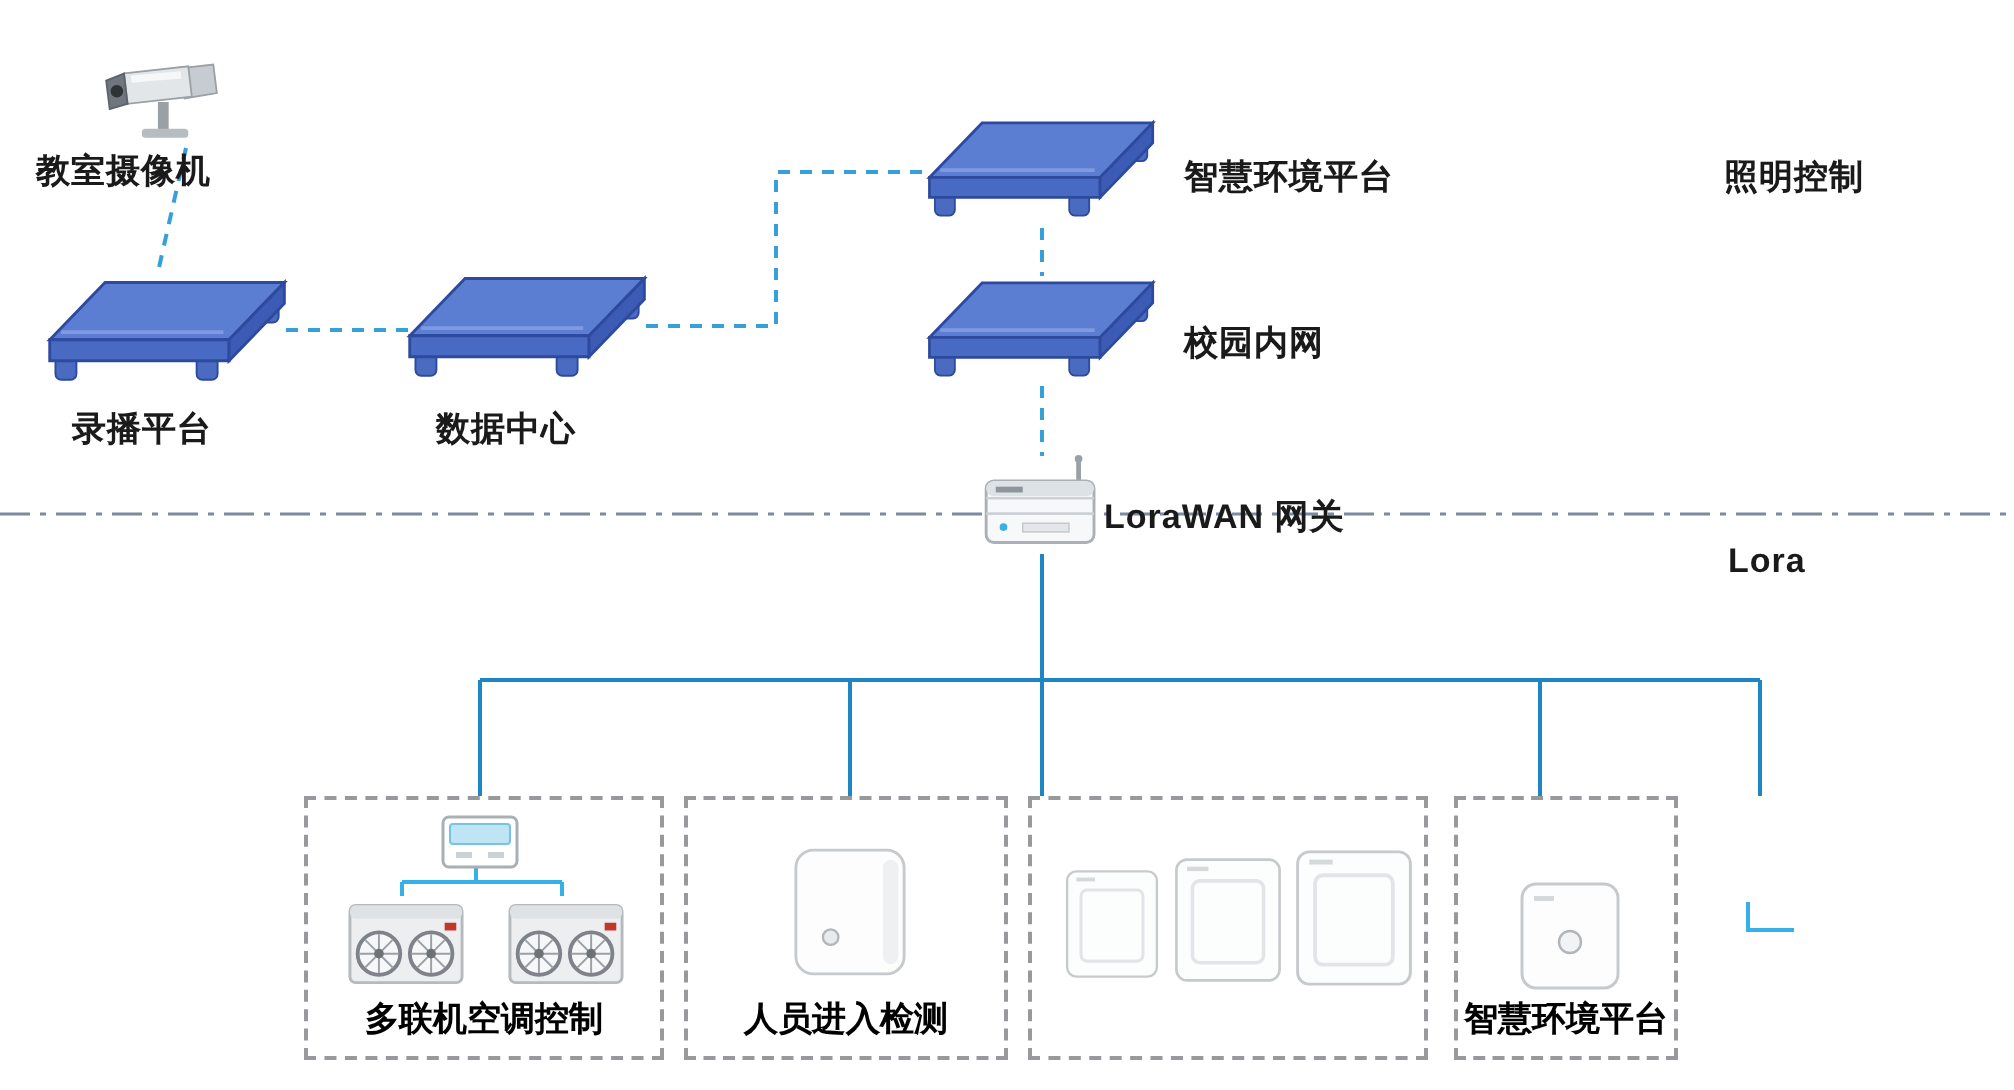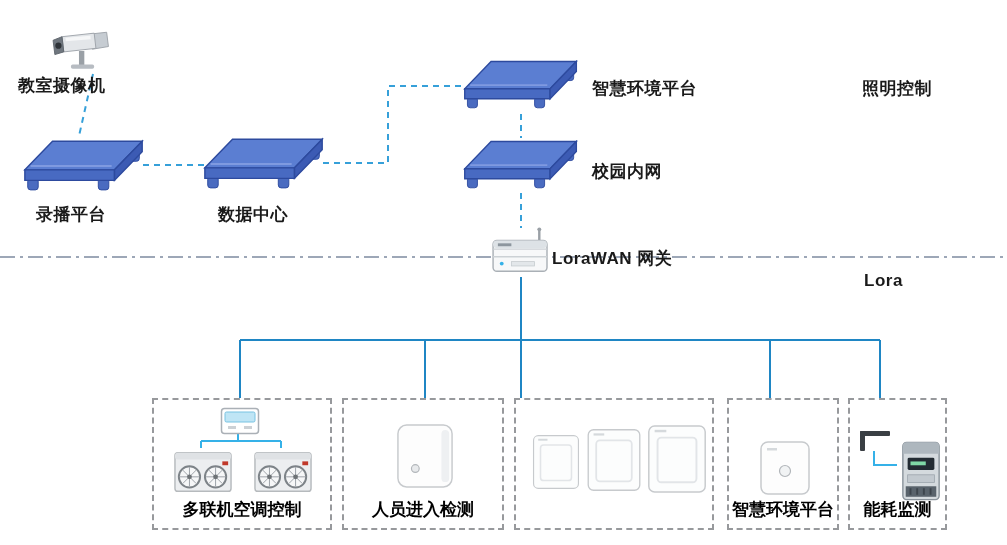--- a/index.html
+++ b/index.html
@@ -273,27 +273,14 @@
 
   <div class="dbox" style="left:727px; width:112px;">
     <div class="icon" style="left:30px; top:40px; width:52px; height:56px;">
       <svg class="iconsvg" viewBox="0 0 52 56">
           <use href="#sym-tempsensor"></use>
         </svg>
     </div>
     <div class="box-lbl">智慧环境平台</div>
   </div>
 
-  <div class="dbox" style="left:848px; width:99px;">
-    <div class="icon" style="left:8px; top:28px; width:36px; height:26px;">
-      <svg class="iconsvg" viewBox="0 0 36 26">
-          <use href="#sym-bracket"></use>
-        </svg>
-    </div>
-    <div class="icon" style="left:50px; top:40px; width:42px; height:62px;">
-      <svg class="iconsvg" viewBox="0 0 44 64">
-          <use href="#sym-meter"></use>
-        </svg>
-    </div>
-    <div class="box-lbl">能耗监测</div>
-  </div>
 
 </div>
 
 </body></html>

